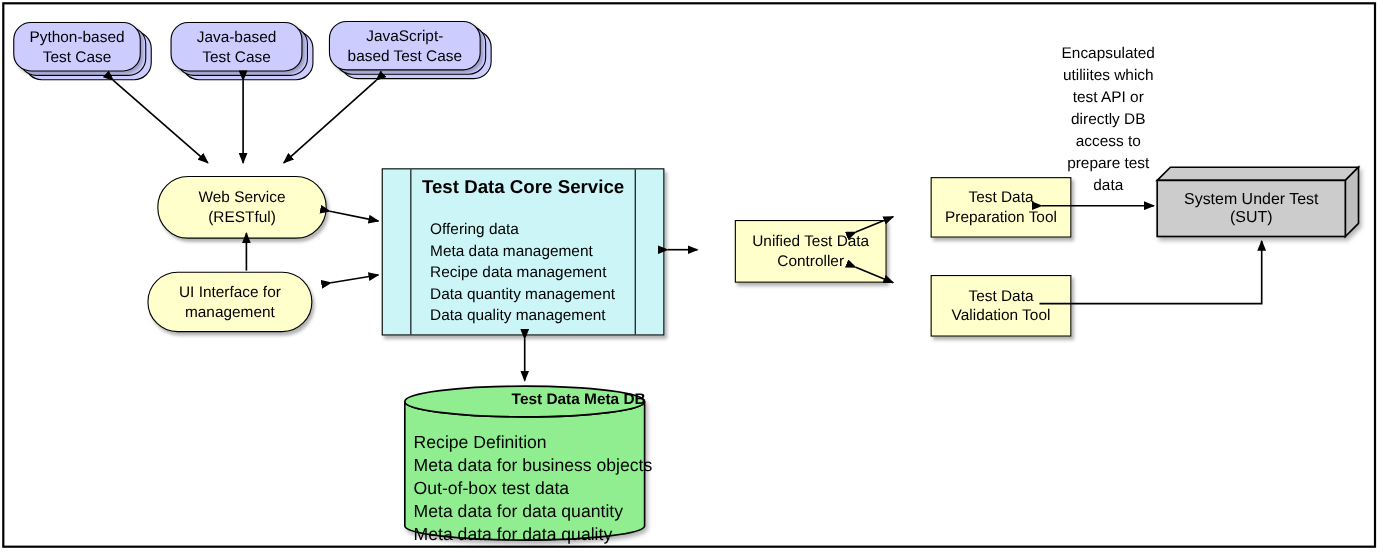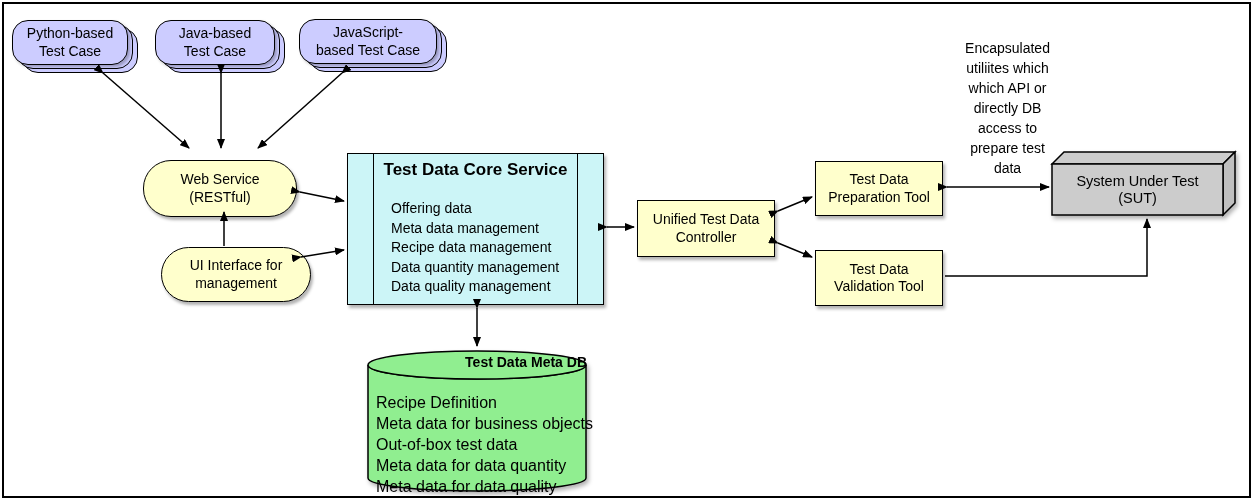--- a/index.html
+++ b/index.html
@@ -21,20 +21,21 @@
   .tc-front{box-shadow:2px 2px 3px rgba(0,0,0,0.25);}
   
   .pill{
     background:#FFFFCC;border:1.5px solid #000;border-radius:28px;
     box-shadow:2px 3px 3px rgba(0,0,0,0.3);
   }
   
   .ybox{
     background:#FFFFCC;border:1.5px solid #000;
     box-shadow:2px 3px 3px rgba(0,0,0,0.3);
+    margin-left:31px;
   }
   
   #core{
     left:347px;top:153px;width:257px;height:152px;background:#CCF5F7;
     border:1.5px solid #000;box-shadow:2px 3px 3px rgba(0,0,0,0.3);
   }
   #core .band-line{position:absolute;top:0;bottom:0;width:0;border-left:1.5px solid #000;}
   #core-title{
     position:absolute;left:26px;right:26px;top:6px;height:20px;
     font-weight:bold;font-size:17px;text-align:center;
@@ -71,21 +72,21 @@
 Test Case</div>
 
 <div class="tc-card" style="left:309px;top:27px;width:138px;height:45px;"></div>
 <div class="tc-card" style="left:304px;top:23px;width:138px;height:45px;"></div>
 <div class="tc-card tc-front label" style="left:299px;top:19px;width:138px;height:45px;">JavaScript-
 based Test Case</div>
 
 <div class="shape pill label" style="left:143px;top:160px;width:154px;height:57px;">Web Service
 (RESTful)</div>
 
-<div class="shape pill label" style="left:161px;top:247px;width:150px;height:55px;">UI Interface for
+<div class="shape pill label" style="left:134px;top:247px;width:150px;height:55px;">UI Interface for
 management</div>
 
 <div class="shape" id="core">
   <div class="band-line" style="left:25px;"></div>
   <div class="band-line" style="right:25px;"></div>
   <div id="core-title">Test Data Core Service</div>
   <div id="core-items">
     <div>Offering data</div>
     <div>Meta data management</div>
     <div>Recipe data management</div>
@@ -120,21 +121,21 @@
   <div>Recipe Definition</div>
   <div>Meta data for business objects</div>
   <div>Out-of-box test data</div>
   <div>Meta data for data quantity</div>
   <div>Meta data for data quality</div>
 </div>
 
 <div id="annotation">
   <div>Encapsulated</div>
   <div>utiliites which</div>
-  <div>which API or</div>
+  <div>test API or</div>
   <div>directly DB</div>
   <div>access to</div>
   <div>prepare test</div>
   <div>data</div>
 </div>
 
 <svg class="overlay" width="1257" height="502">
   <defs>
     <marker id="ah" markerWidth="10" markerHeight="8" refX="9" refY="4" orient="auto" markerUnits="userSpaceOnUse">
       <path d="M0,0 L10,4 L0,8 Z" fill="#000"></path>

